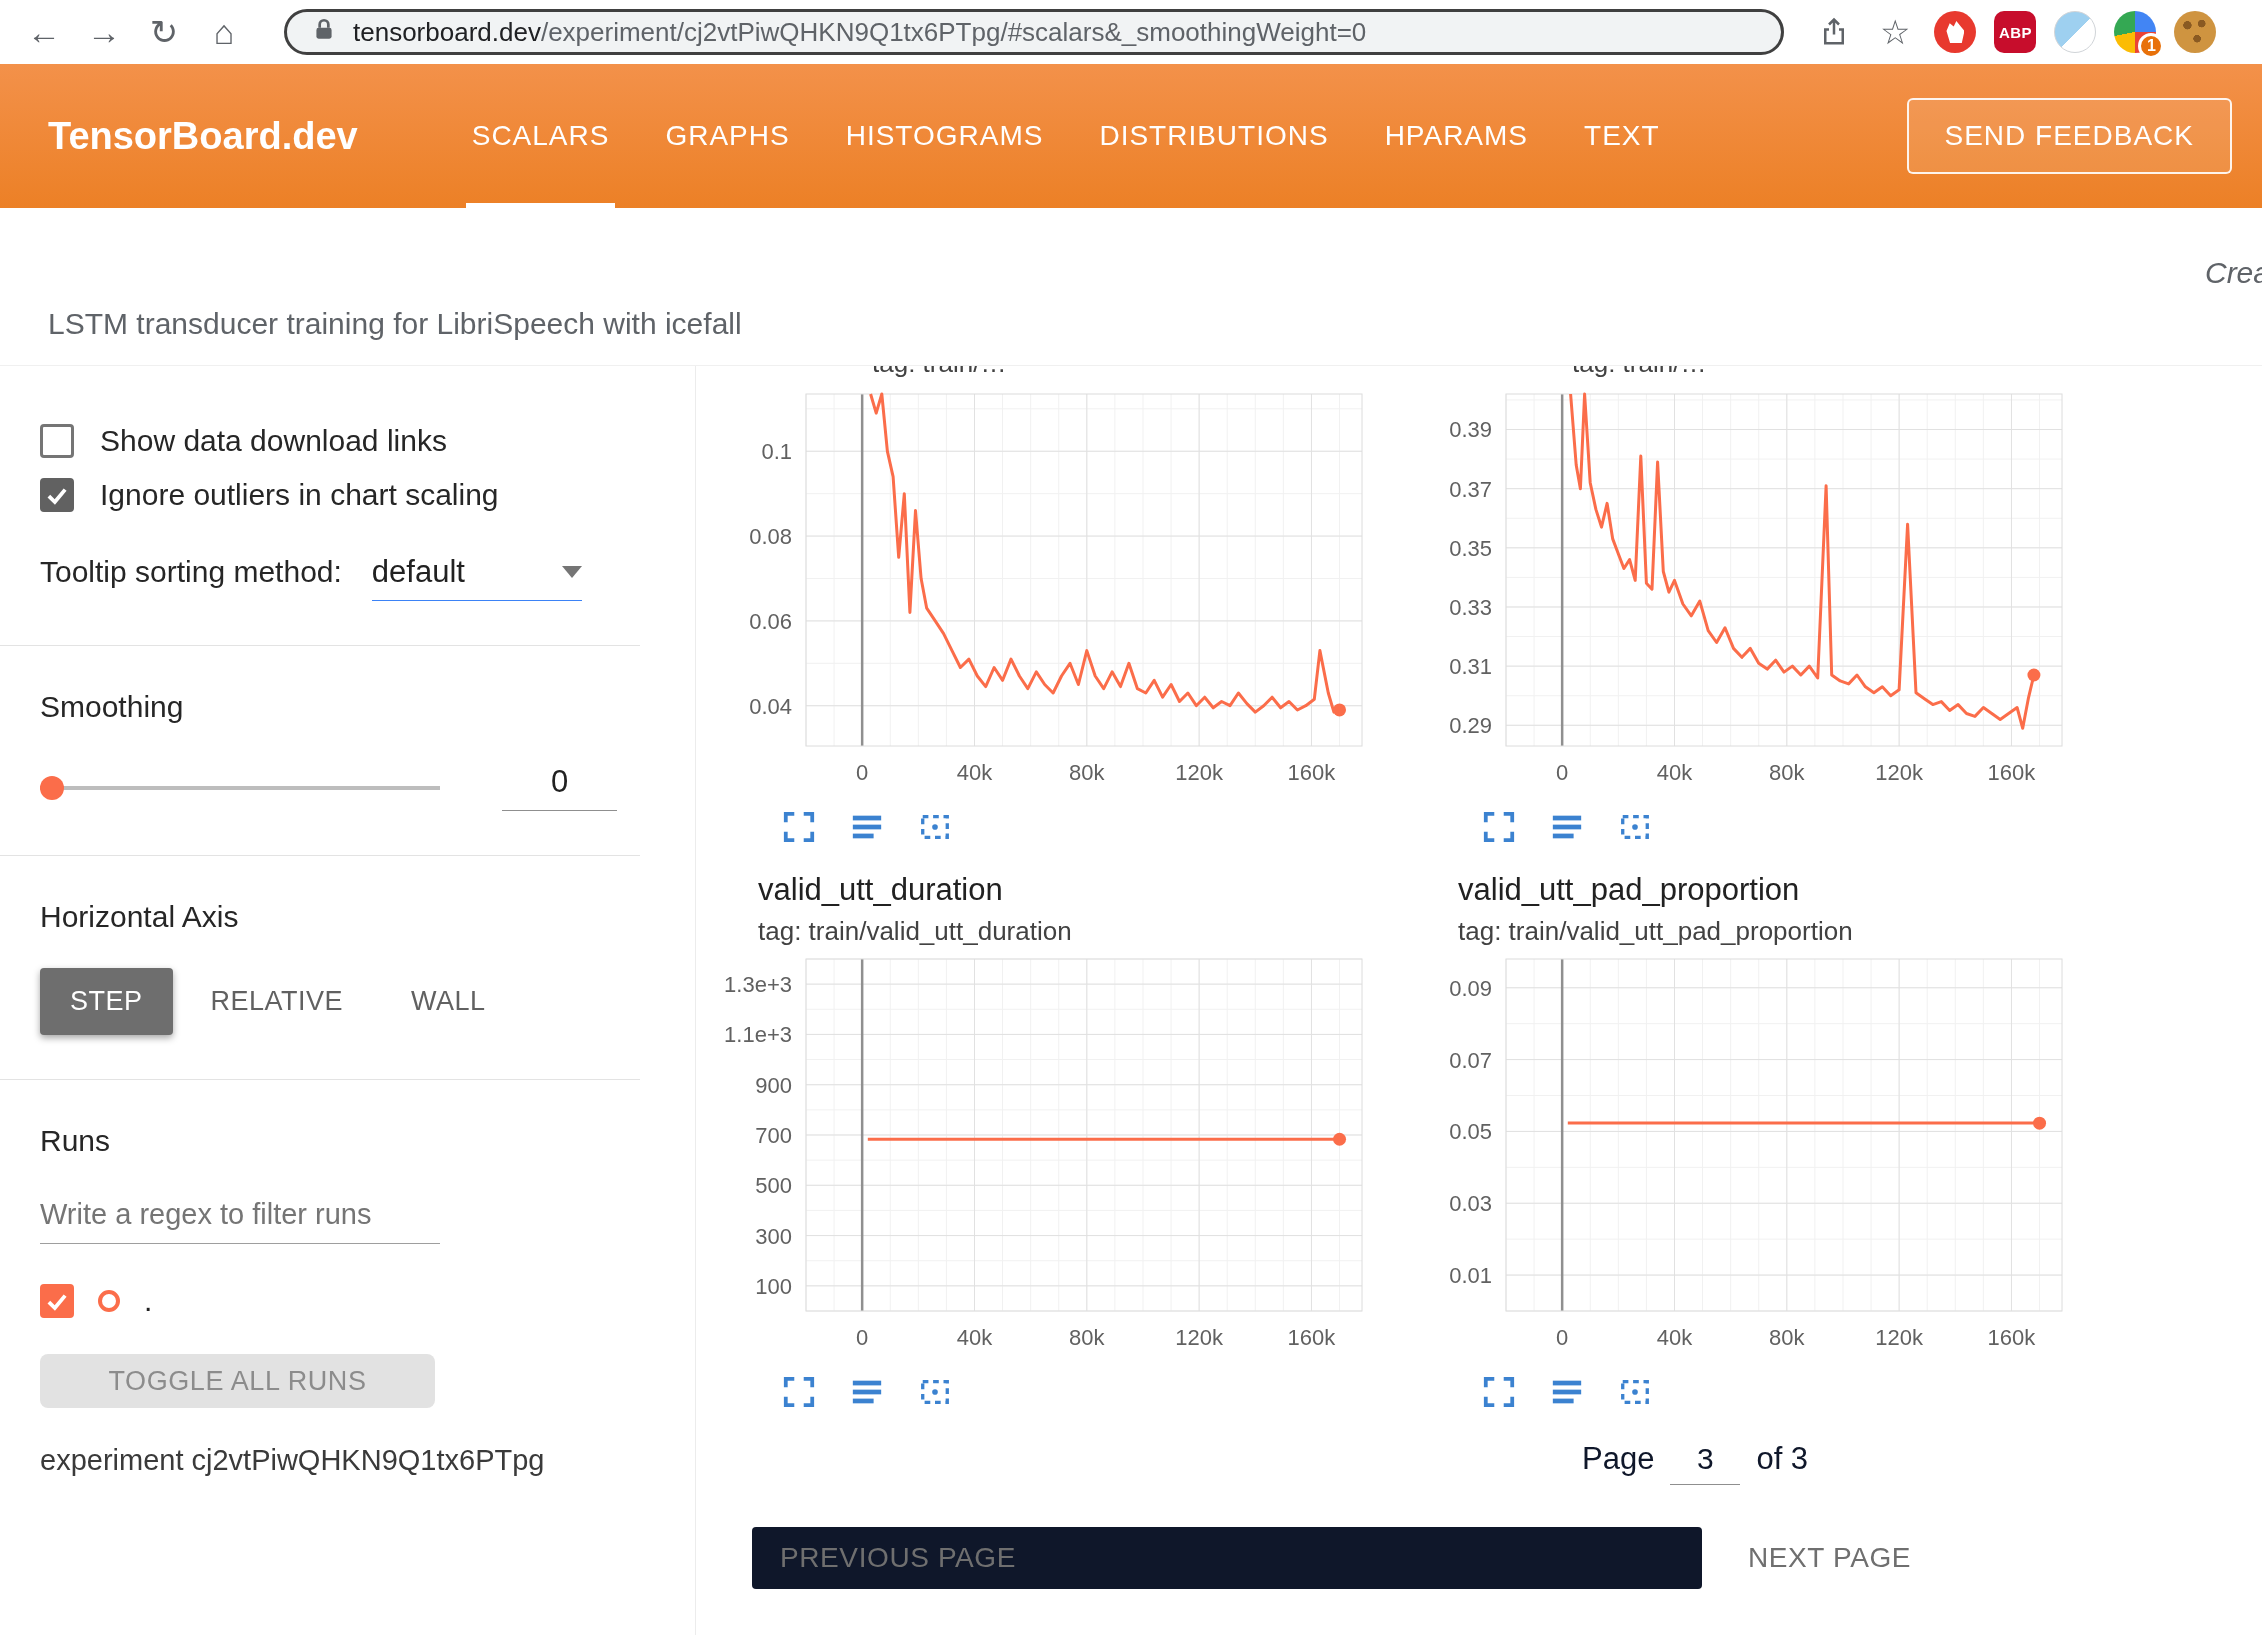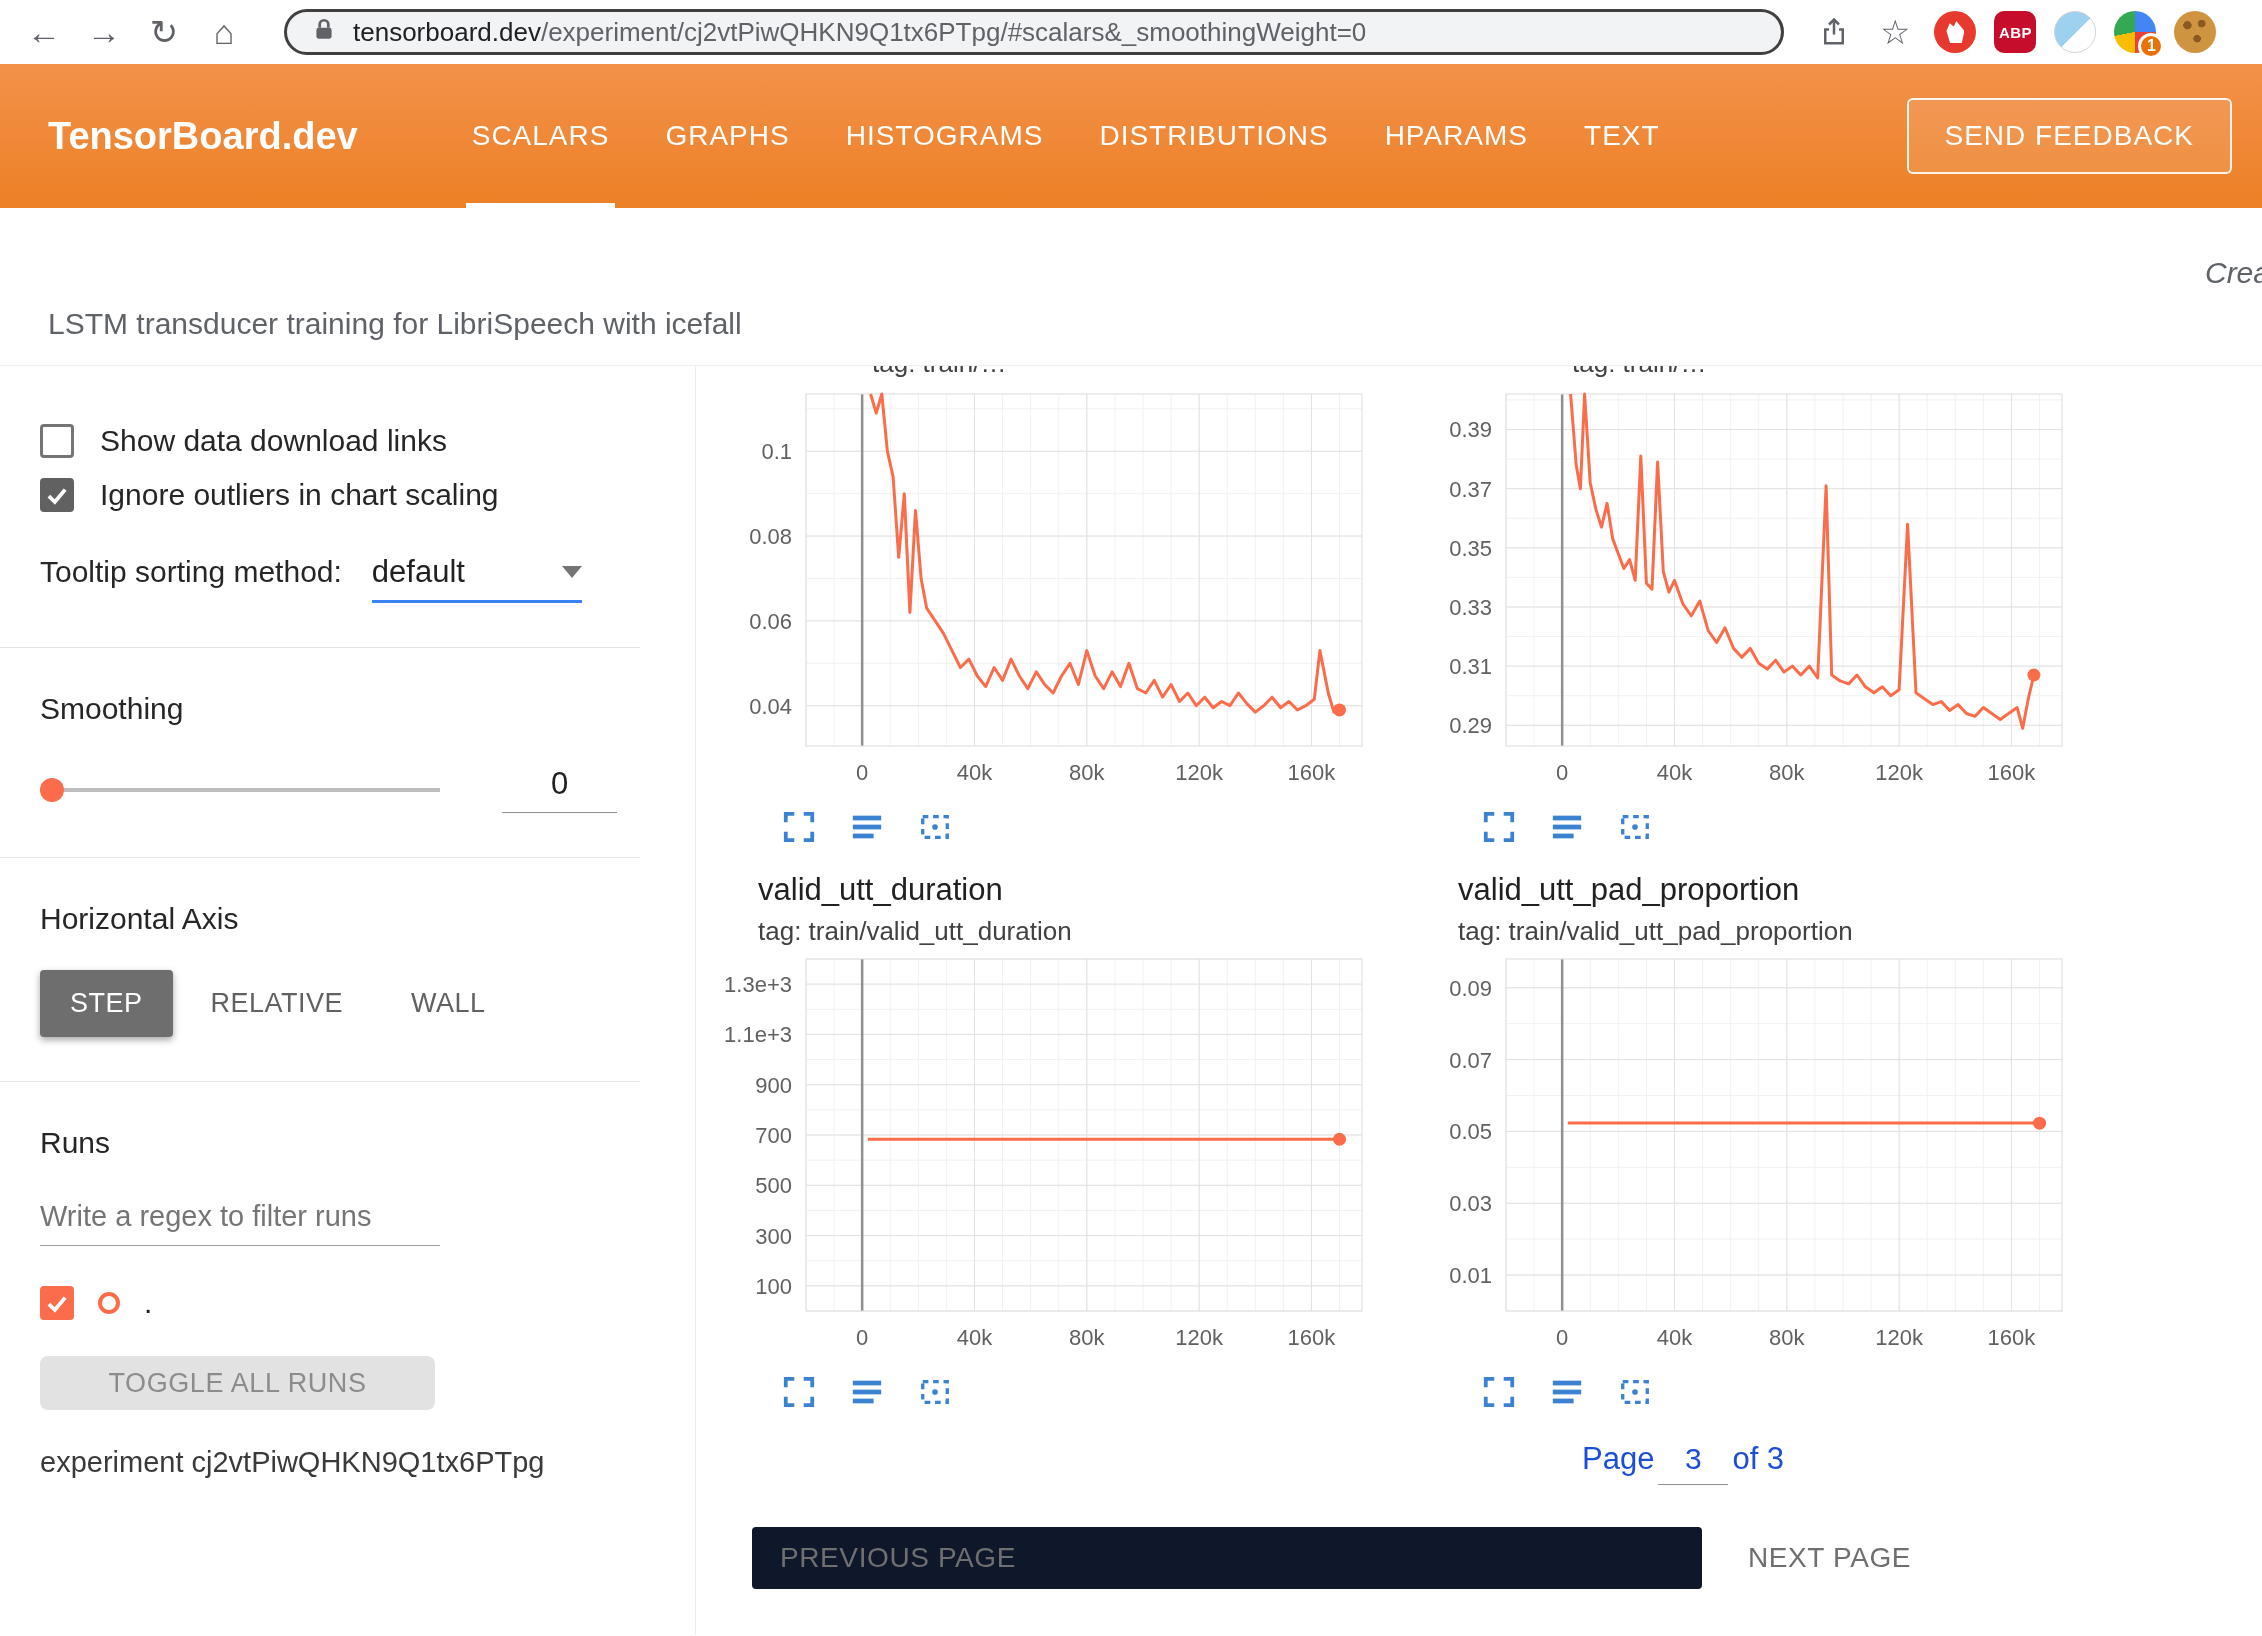--- a/index.html
+++ b/index.html
@@ -57,21 +57,21 @@
 
   .cb-row { display:flex; align-items:center; gap:26px; margin-bottom:20px; }
   .cb { width:34px; height:34px; border:3px solid #757575; border-radius:4px; flex:none; background:#fff;
     display:flex; align-items:center; justify-content:center; }
   .cb.checked { background:#616161; border-color:#616161; }
   .cb.run-color { background:#fb6d4a; border-color:#fb6d4a; }
   .cb-label { font-size:30px; color:#262626; }
 
   .tooltip-row { display:flex; align-items:baseline; gap:30px; margin-top:42px; }
   .tooltip-label { font-size:30px; color:#262626; }
-  .dropdown { width:210px; border-bottom:3px solid #3b82f6; display:flex; justify-content:space-between;
+  .dropdown { width:210px; border-bottom:1px solid #3b82f6; display:flex; justify-content:space-between;
     align-items:center; padding-bottom:10px; cursor:pointer; }
   .dropdown .val { font-size:31px; color:#212121; }
   .caret { width:0; height:0; border-left:10px solid transparent; border-right:10px solid transparent;
     border-top:12px solid #757575; }
 
   .divider { height:1px; background:#e3e3e3; margin:44px 0 44px -40px; }
 
   .section-label { font-size:30px; color:#262626; }
 
   .slider-row { display:flex; align-items:center; margin-top:40px; }
@@ -107,22 +107,22 @@
   .clip-frag span { position:absolute; top:-18px; left:150px; font-size:26px; color:#424242; line-height:30px; }
   .chart-title { font-size:31px; color:#212121; margin:24px 0 0 36px; }
   .chart-tag { font-size:26px; color:#424242; margin:8px 0 0 36px; }
   .plot { margin-top:4px; }
   svg.chart { display:block; }
   svg text { font-family:"Liberation Sans", sans-serif; }
   .actions { display:flex; gap:26px; padding-left:56px; margin-top:0; }
   .action-btn { background:none; border:none; width:42px; height:42px; display:flex;
     align-items:center; justify-content:center; }
 
-  .pagination { display:flex; align-items:baseline; gap:4px; margin:28px 11px 0 860px;
-    font-size:31px; color:#1d4ed8; }
+  .pagination { display:flex; align-items:baseline; gap:16px; margin:28px 11px 0 860px;
+    font-size:31px; color:#0f172a; }
   .page-num { width:70px; text-align:center; border-bottom:1px solid #8f8f8f; padding-bottom:8px; font-size:30px; }
   .pager { display:flex; align-items:center; gap:46px; margin:42px 0 0 30px; }
   .prev-btn { width:950px; height:62px; background:#0f172a; border:none; border-radius:4px;
     color:#6f6f6f; font-size:28px; letter-spacing:0.6px; text-align:left; padding-left:28px; }
   .next-btn { background:none; border:none; color:#6f6f6f; font-size:28px; letter-spacing:0.6px; }
 </style>
 </head>
 <body>
 
 <div class="browser-bar">

